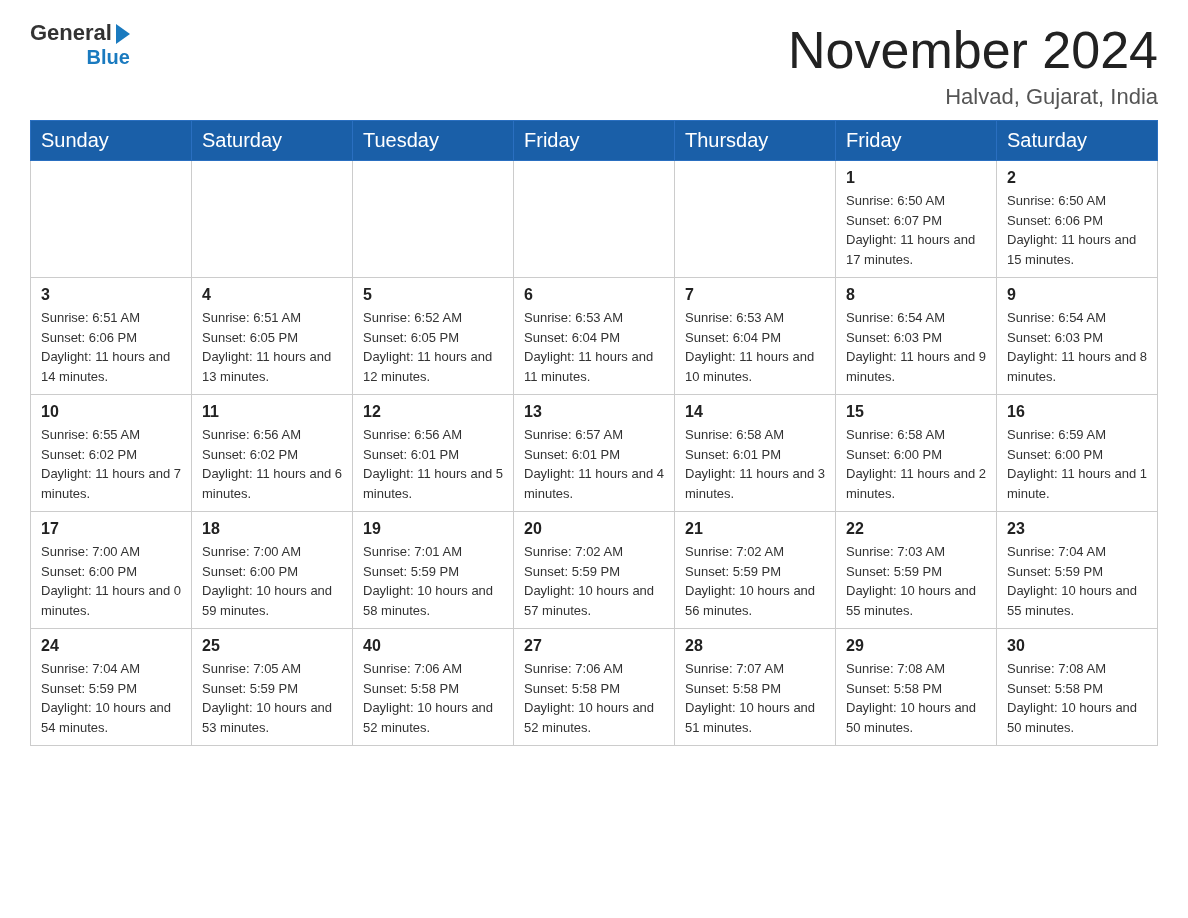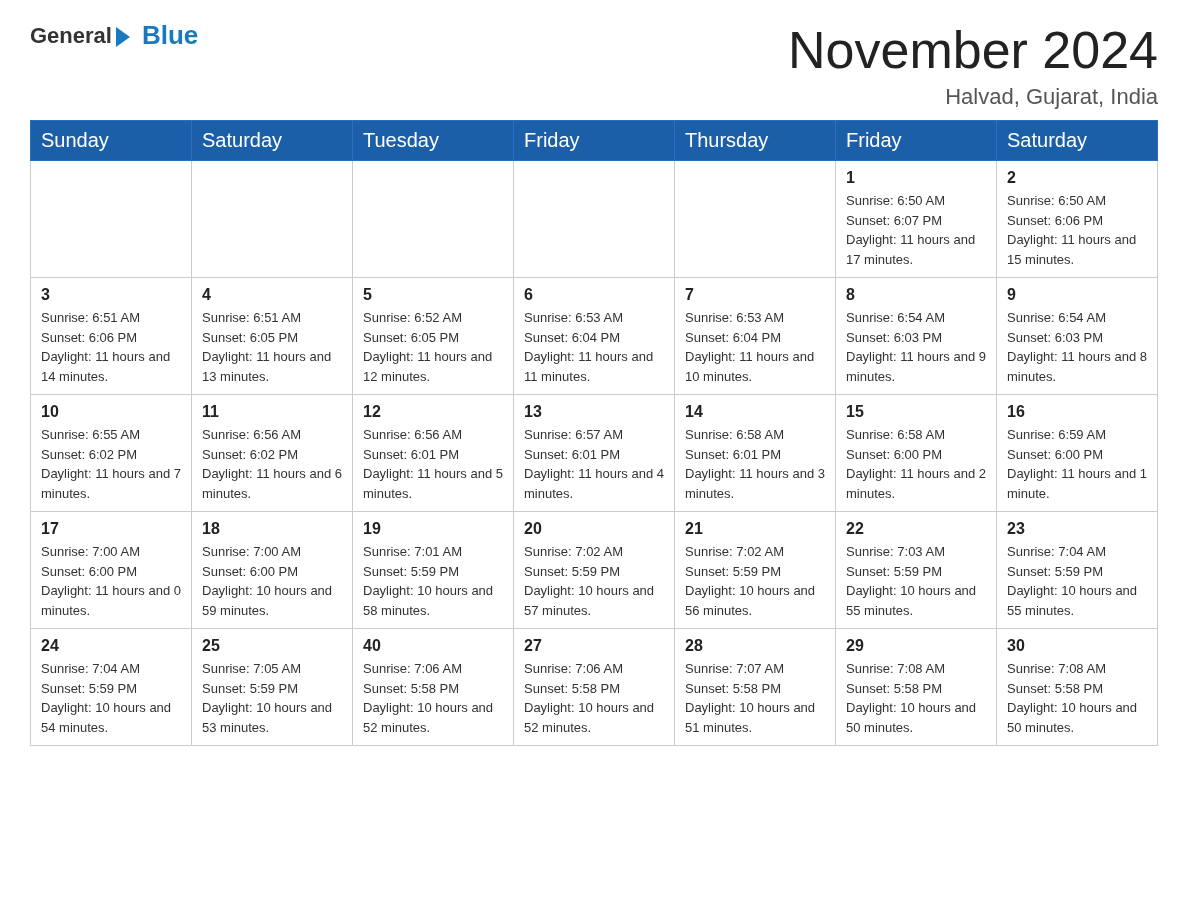--- a/index.html
+++ b/index.html
@@ -11,43 +11,43 @@
       min-height: 918px;
     }
     .header {
       display: flex;
       justify-content: space-between;
       align-items: flex-start;
       margin-bottom: 10px;
     }
     .logo {
       display: flex;
-      flex-direction: row;
-      align-items: center;
+      flex-direction: column;
+      align-items: flex-end;
     }
     .logo-top {
       display: flex;
       align-items: center;
     }
     .logo-general {
       font-size: 22px;
       font-weight: bold;
       color: #333;
     }
     .logo-arrow {
       width: 0;
       height: 0;
       border-left: 14px solid #1a7abf;
       border-top: 10px solid transparent;
       border-bottom: 10px solid transparent;
       margin-left: 4px;
       margin-top: 2px;
     }
     .logo-bottom {
-      font-size: 26px;
+      font-size: 20px;
       font-weight: bold;
       color: #1a7abf;
       margin-left: 12px;
     }
     .title-block {
       text-align: right;
     }
     .calendar-title {
       font-size: 52px;
       font-weight: normal;

